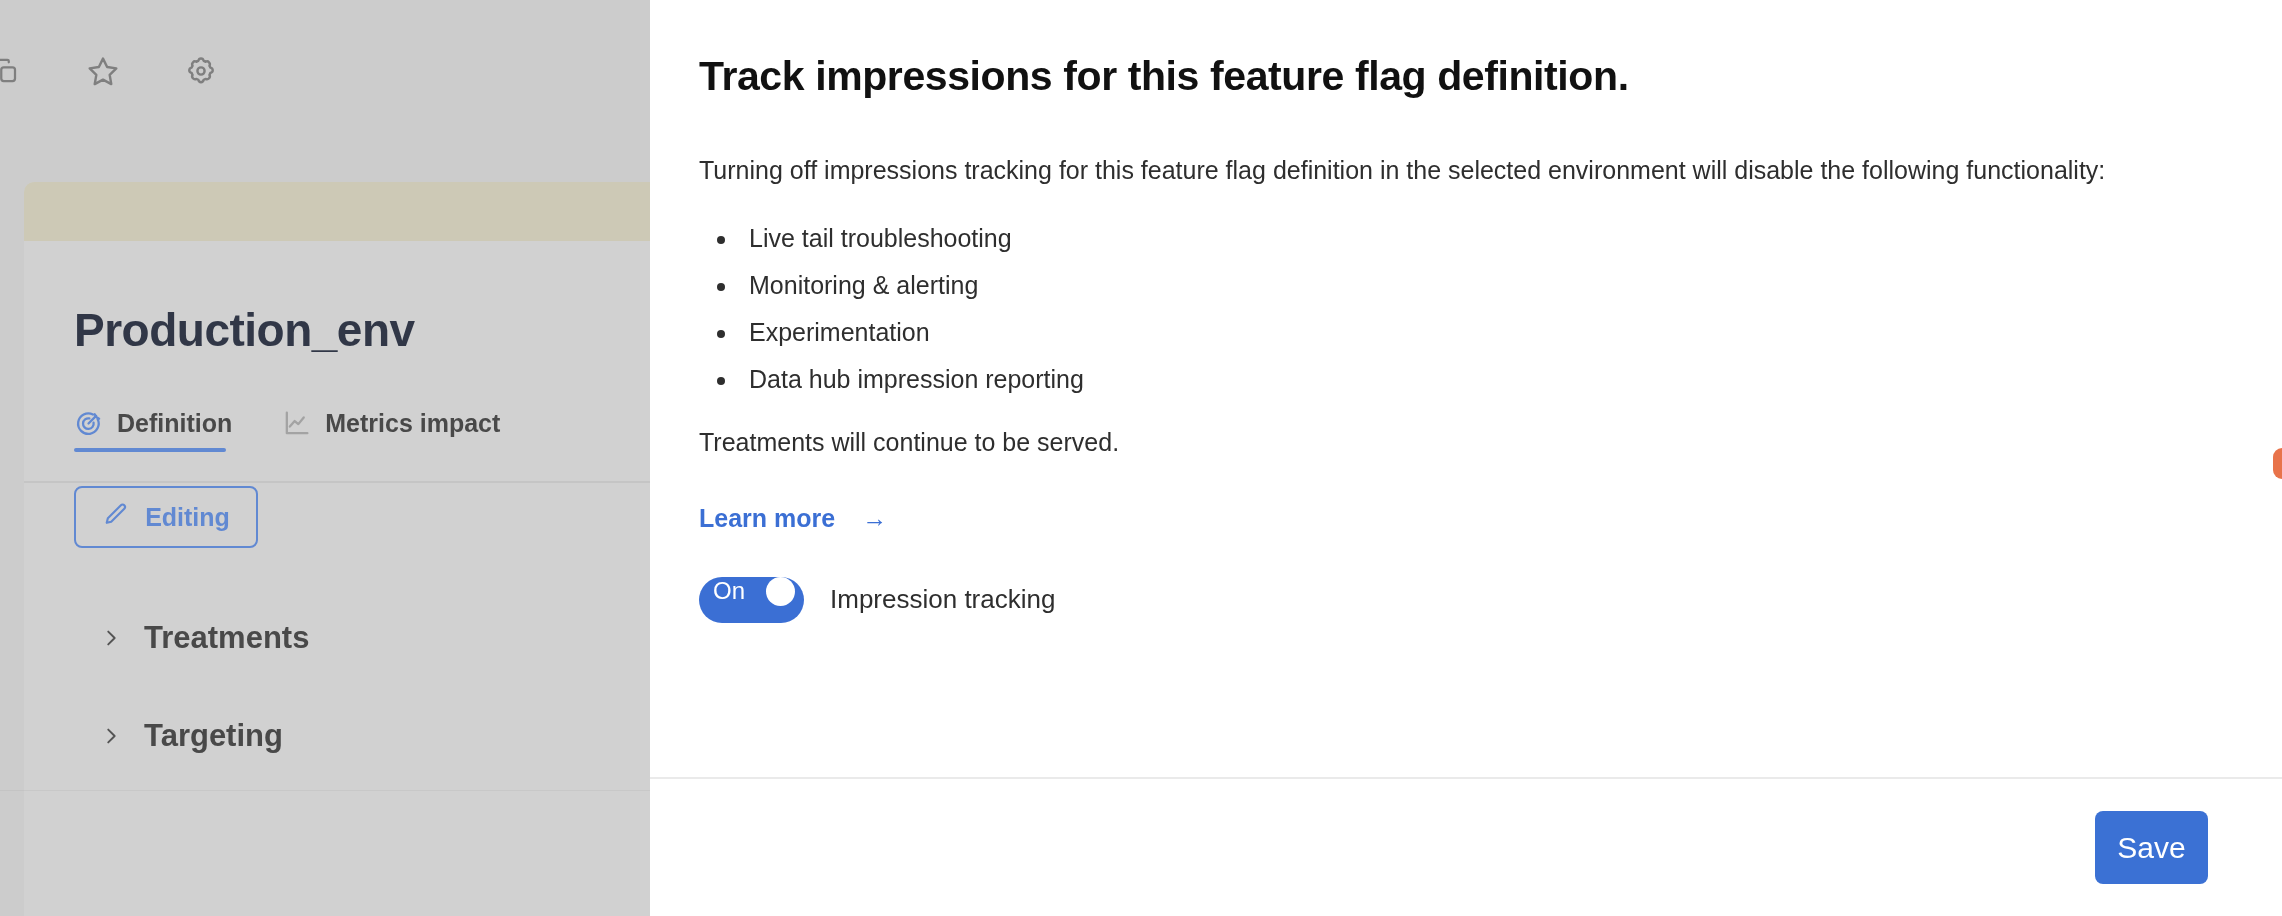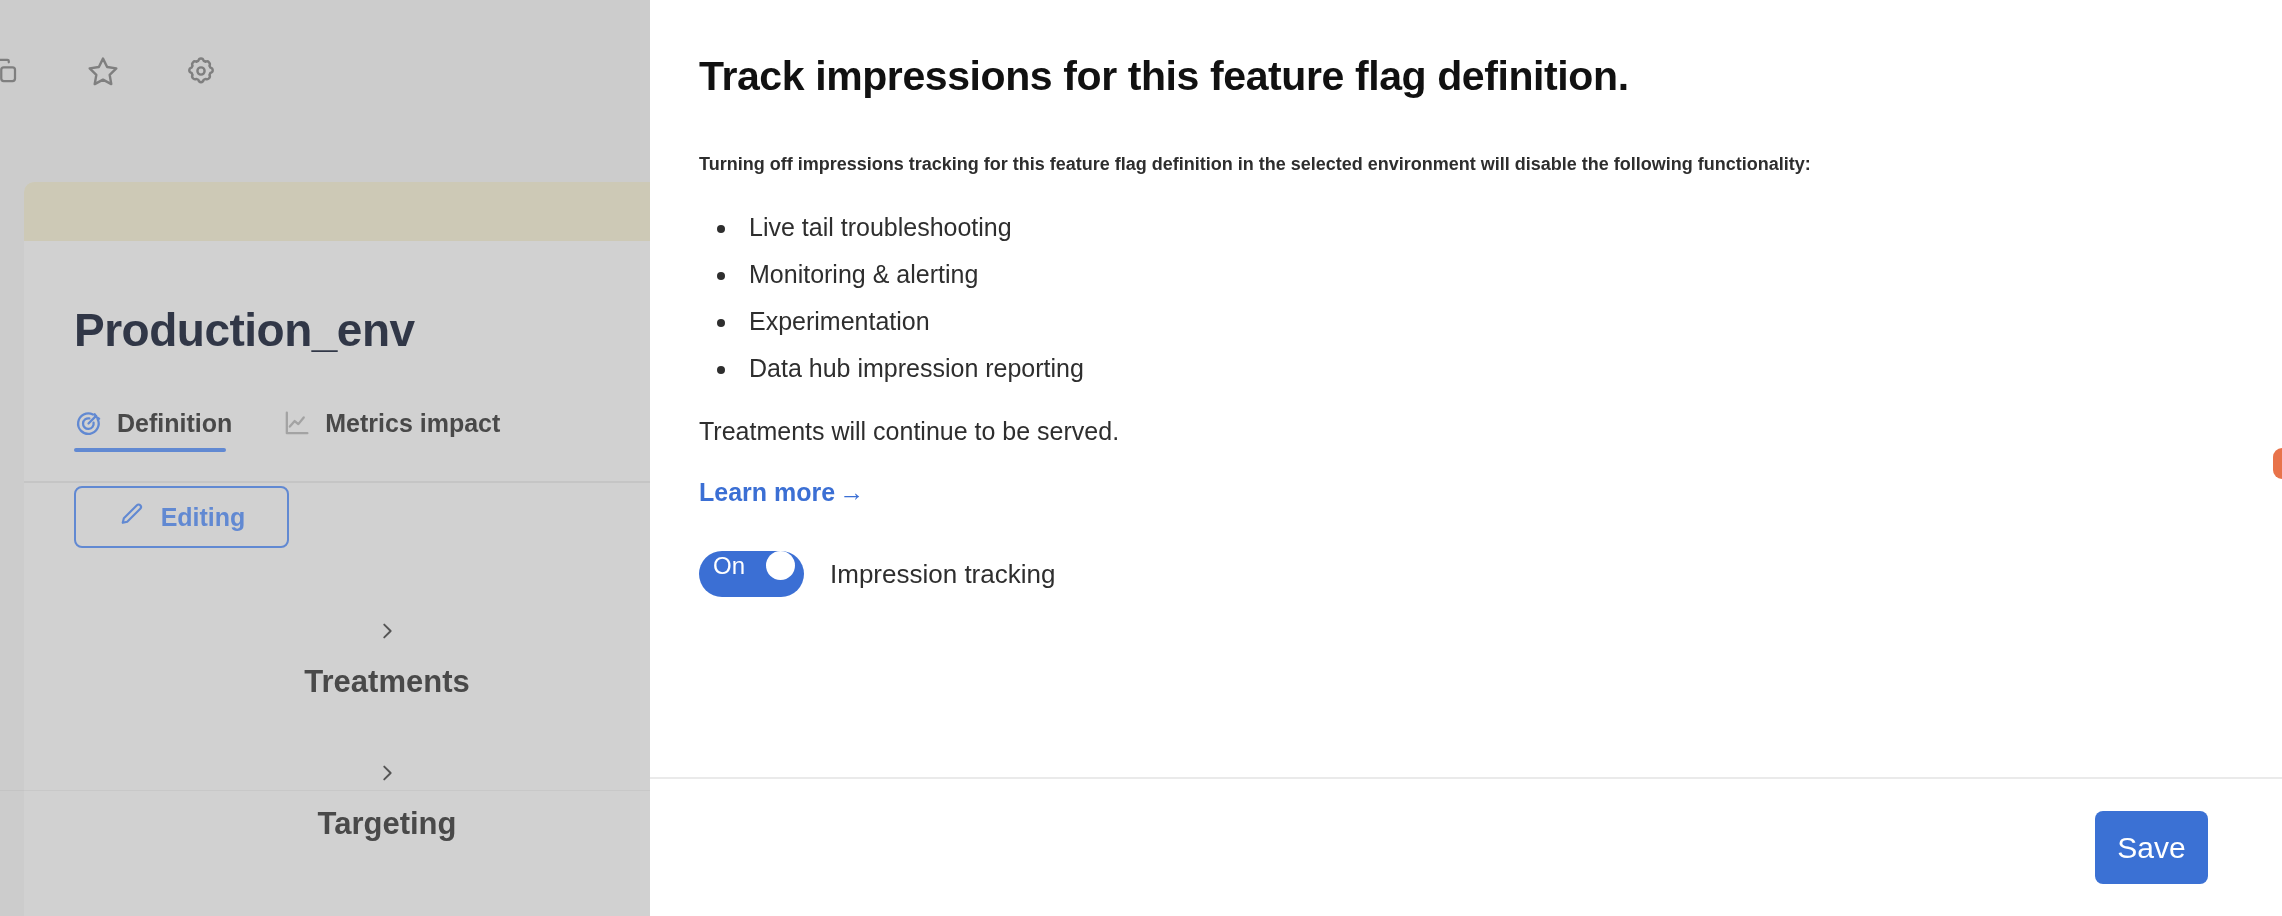--- a/index.html
+++ b/index.html
@@ -104,21 +104,21 @@
     position: absolute;
     left: 24px;
     right: 0;
     top: 481px;
     height: 2px;
     background: #c4c4c4;
   }
 
   .editing-btn {
     margin: 34px 0 0 50px;
-    width: 215px;
+    width: 184px;
     height: 62px;
     border: 2px solid #4a7ad4;
     border-radius: 8px;
     display: flex;
     align-items: center;
     justify-content: center;
     gap: 16px;
     color: #4a7ad4;
     font-size: 25px;
     font-weight: 700;
@@ -126,21 +126,20 @@
   }
 
   .section-row {
     display: flex;
     align-items: center;
     gap: 22px;
     margin-left: 76px;
     font-size: 31px;
     font-weight: 700;
     color: #2c2c2c;
-    flex-direction: column;
   }
   .section-row.first { margin-top: 72px; }
   .section-row.second { margin-top: 62px; text-align: center; }
   .chevron { color: #3a3a3a; display: flex; align-items: center; }
 
   .backdrop-seam {
     position: absolute;
     left: 0; right: 0;
     top: 790px;
     height: 1px;
@@ -161,47 +160,46 @@
   }
   .modal-title {
     font-size: 41px;
     font-weight: 700;
     color: #111111;
     letter-spacing: -0.4px;
     line-height: 1.2;
   }
   .modal-para {
     margin-top: 50px;
-    font-size: 18px;
+    font-size: 25px;
     line-height: 1.55;
     color: #2e2e2e;
     max-width: 1530px;
-    font-weight: bold;
   }
   .modal-list {
     margin: 36px 0 0 40px;
     list-style: disc;
   }
   .modal-list li {
     font-size: 25px;
     line-height: 1.0;
     color: #2e2e2e;
     margin-bottom: 22px;
     padding-left: 10px;
   }
   .modal-para2 {
     margin-top: 36px;
     font-size: 25px;
     color: #2e2e2e;
   }
   .learn-more {
     display: inline-flex;
     align-items: center;
-    gap: 4px;
-    margin-top: 32px;
+    gap: 27px;
+    margin-top: 47px;
     font-size: 25px;
     font-weight: 700;
     color: #3b6fd4;
     text-decoration: none;
   }
 
   .toggle-row {
     display: flex;
     align-items: center;
     gap: 26px;

